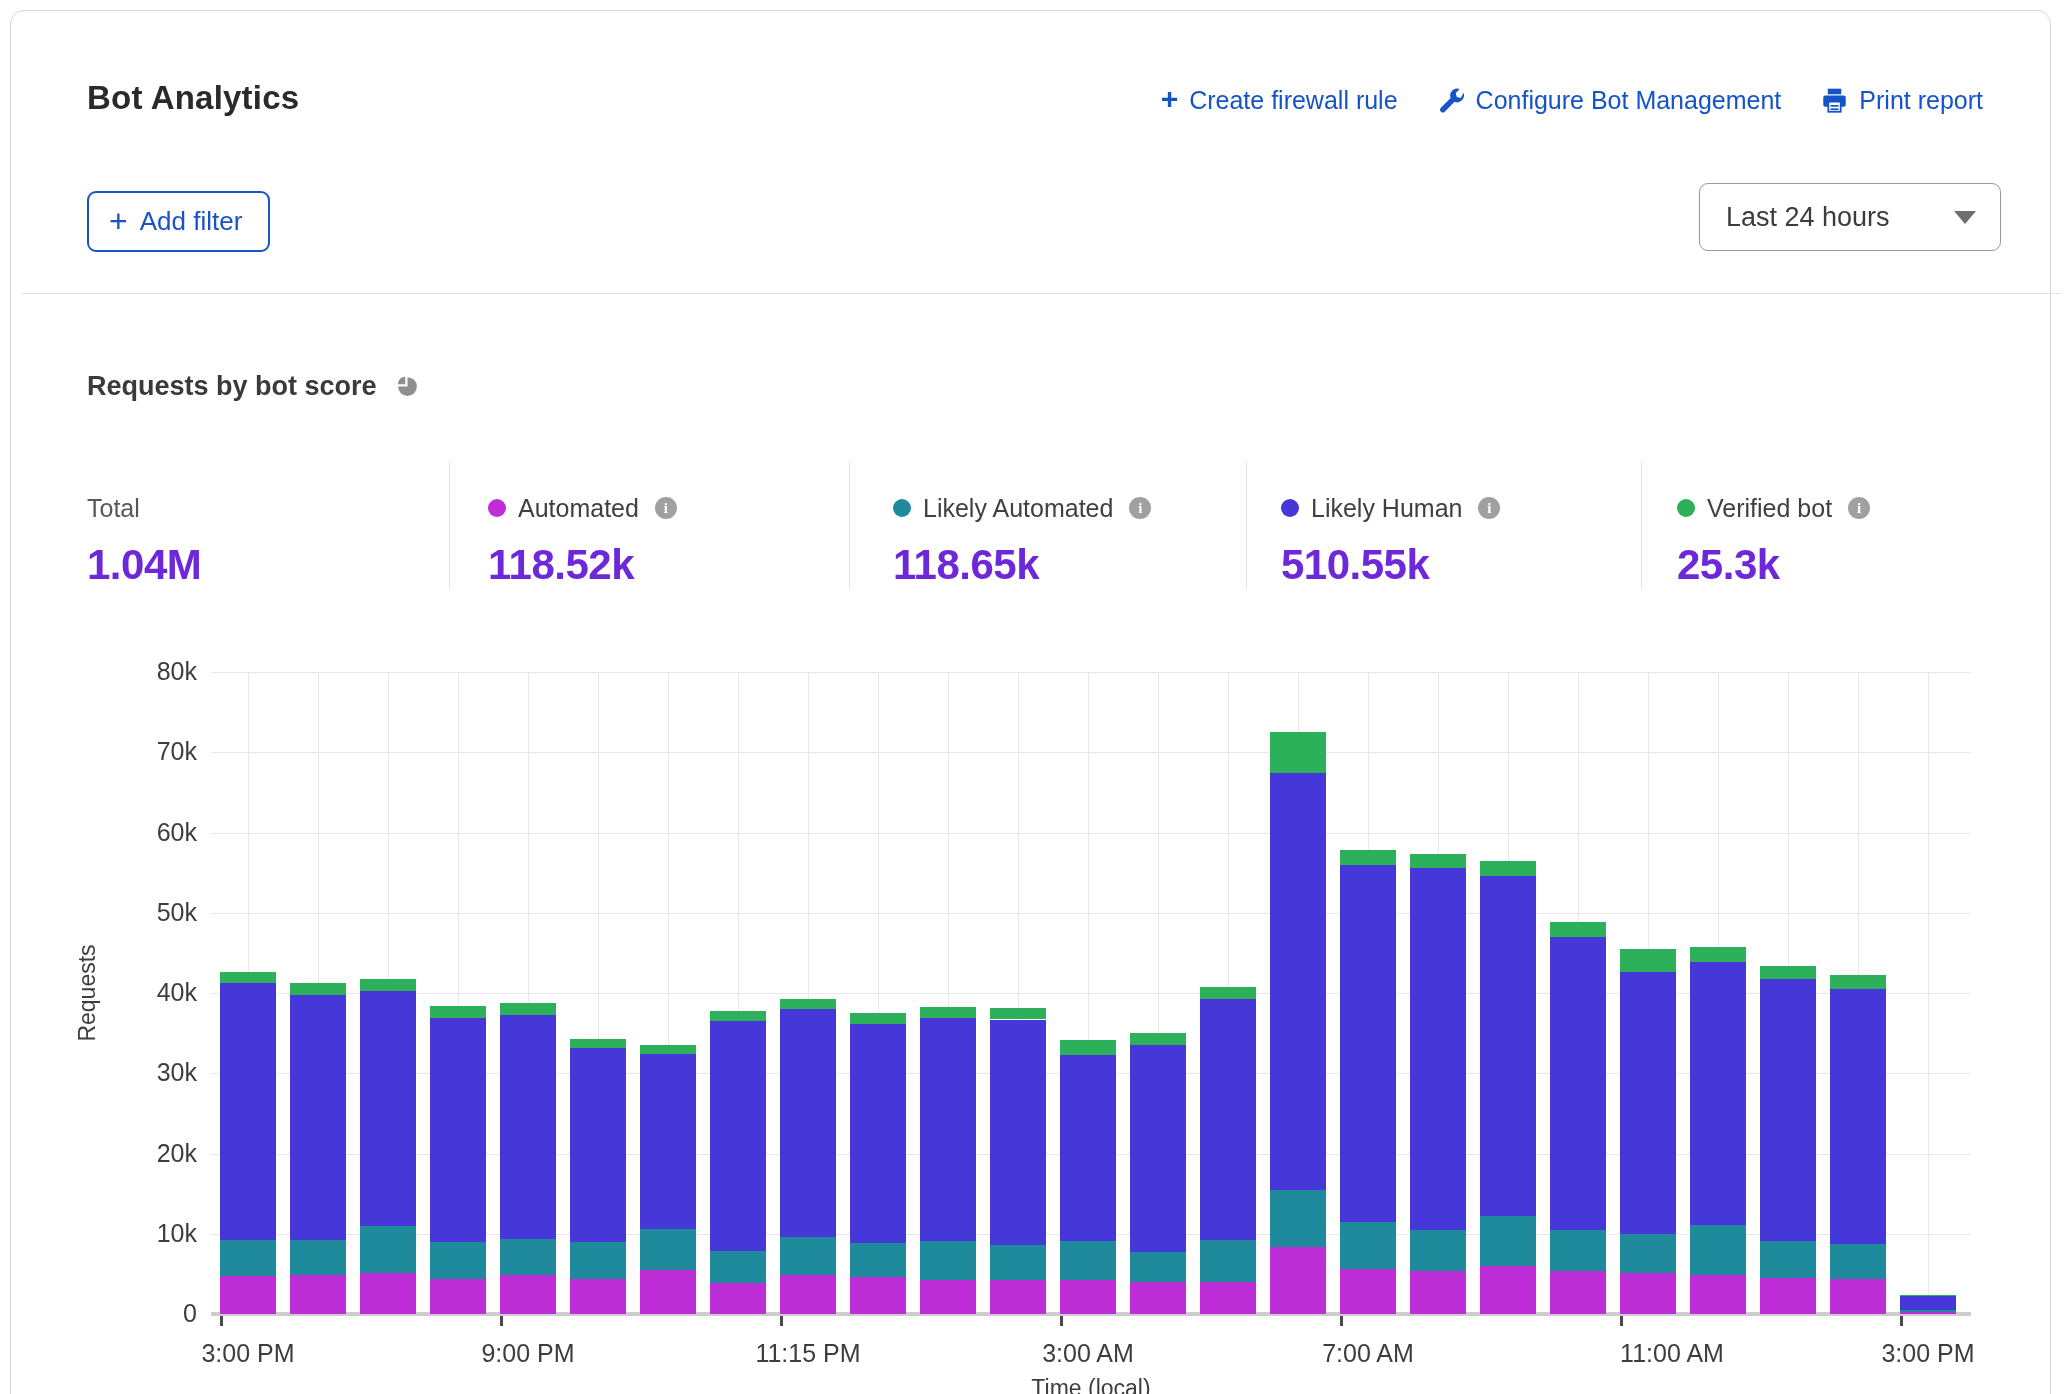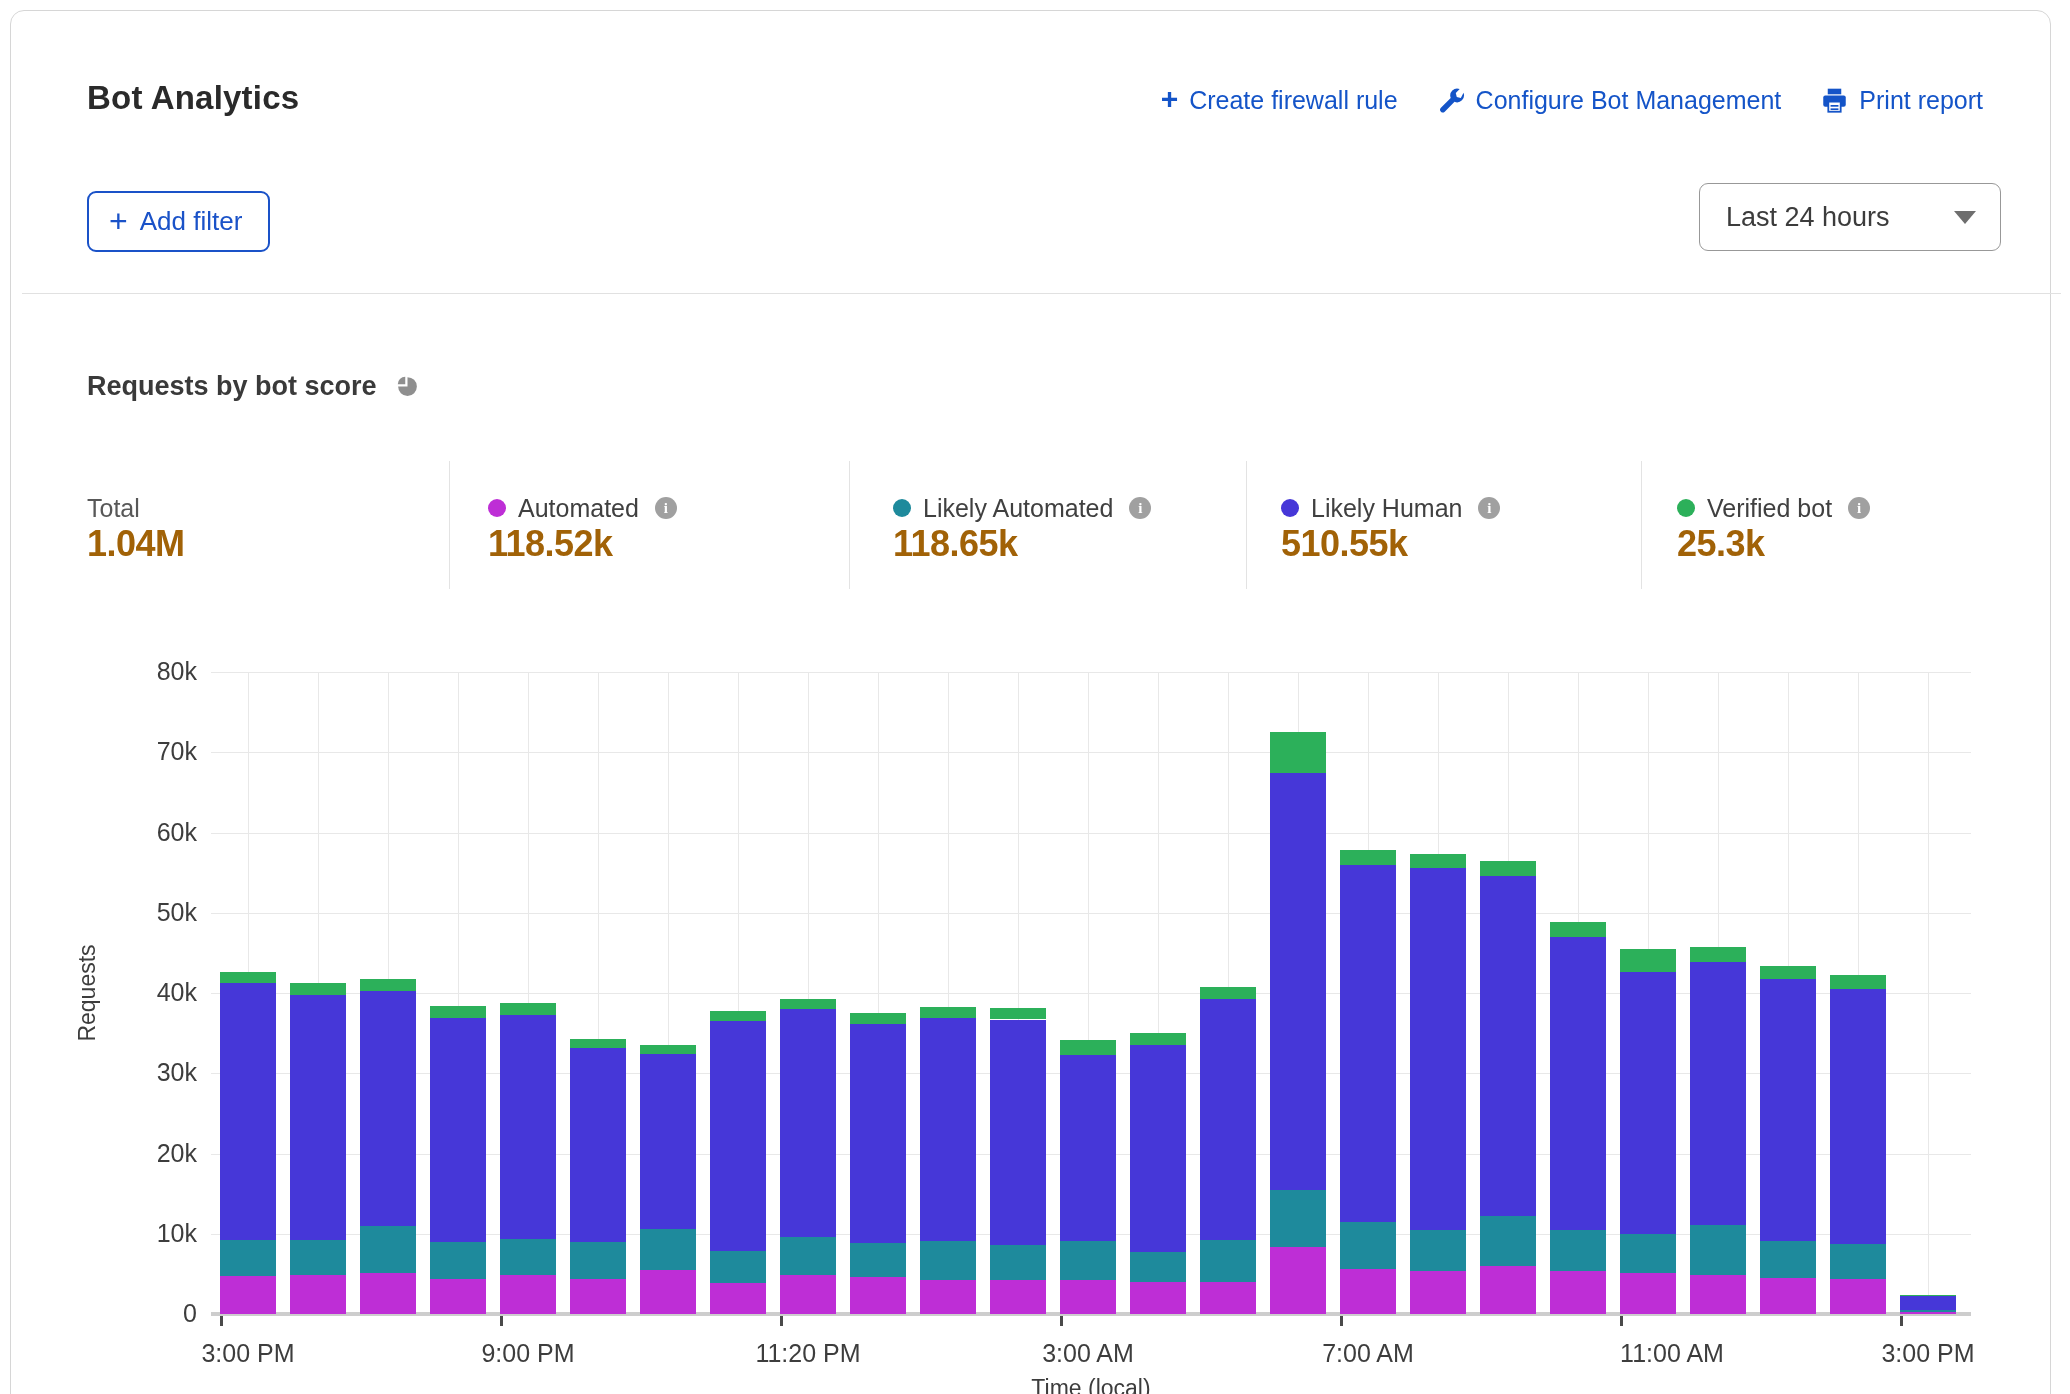--- a/index.html
+++ b/index.html
@@ -24,21 +24,21 @@
   .section-head { position:absolute; left:76px; top:360px; display:flex; align-items:center; gap:18px; }
   .section-title { font-size:27px; font-weight:700; color:#3a3a3a; }
   
   .stat { position:absolute; top:452px; }
   .stat-label-row { display:flex; align-items:center; gap:12px; height:30px;margin-top:30px; }
   .stat-label { font-size:25px; color:#585858; }
   .legend-label { font-size:25px; color:#404040; }
   .dot { width:18px; height:18px; border-radius:50%; background:#999; flex:0 0 auto; }
   .info { width:22px; height:22px; border-radius:50%; background:#a0a0a0; color:#fff; font-size:15px; font-weight:700;
           display:flex; align-items:center; justify-content:center; font-family:"Liberation Serif",serif; margin-left:4px; cursor:pointer; }
-  .stat-value { font-size:36px; font-weight:700; color:#a16207; letter-spacing:-.5px; }
+  .stat-value { margin-top:18px; font-size:42px; font-weight:700; color:#6d28d9; letter-spacing:-.5px; }
   .vsep { position:absolute; top:450px; height:128px; width:1px; background:#e3e3e3; }
   
   .plot { position:absolute; left:200px; top:661px; width:1760px; height:642px; }
   .hgrid { position:absolute; left:0; width:100%; height:1px; background:#e8e8e8; }
   .vgrid { position:absolute; top:0; height:100%; width:1px; background:#e8e8e8; }
   .baseline { position:absolute; left:0; bottom:-2px; width:100%; height:4px; background:#cdcdcd; }
   .bar { position:absolute; bottom:0; height:100%; }
   .seg { position:absolute; left:0; width:100%; }
   .ytick { position:absolute; width:90px; text-align:right; font-size:25px; color:#3d3d3d; }
   .xtick-label { position:absolute; top:1328px; font-size:25px; color:#3d3d3d; transform:translateX(-50%); white-space:nowrap; }
@@ -347,21 +347,21 @@
         <span class="ytick" style="left: 96px; top: 967px;">40k</span>
         <span class="ytick" style="left: 96px; top: 886.75px;">50k</span>
         <span class="ytick" style="left: 96px; top: 806.5px;">60k</span>
         <span class="ytick" style="left: 96px; top: 726.25px;">70k</span>
         <span class="ytick" style="left: 96px; top: 646px;">80k</span>
         <div class="xtick-mark" style="left: 209px;"></div>
         <span class="xtick-label" style="left: 237px;">3:00 PM</span>
         <div class="xtick-mark" style="left: 489px;"></div>
         <span class="xtick-label" style="left: 517px;">9:00 PM</span>
         <div class="xtick-mark" style="left: 769px;"></div>
-        <span class="xtick-label" style="left: 797px;">11:20 PM</span>
+        <span class="xtick-label" style="left: 797px;">11:15 PM</span>
         <div class="xtick-mark" style="left: 1049px;"></div>
         <span class="xtick-label" style="left: 1077px;">3:00 AM</span>
         <div class="xtick-mark" style="left: 1329px;"></div>
         <span class="xtick-label" style="left: 1357px;">7:00 AM</span>
         <div class="xtick-mark" style="left: 1609px;"></div>
         <span class="xtick-label" style="left: 1637px; margin-left: 24px;">11:00 AM</span>
         <div class="xtick-mark" style="left: 1889px;"></div>
         <span class="xtick-label" style="left: 1917px;">3:00 PM</span>
       </div>
     <div class="x-axis-title">Time (local)</div>

